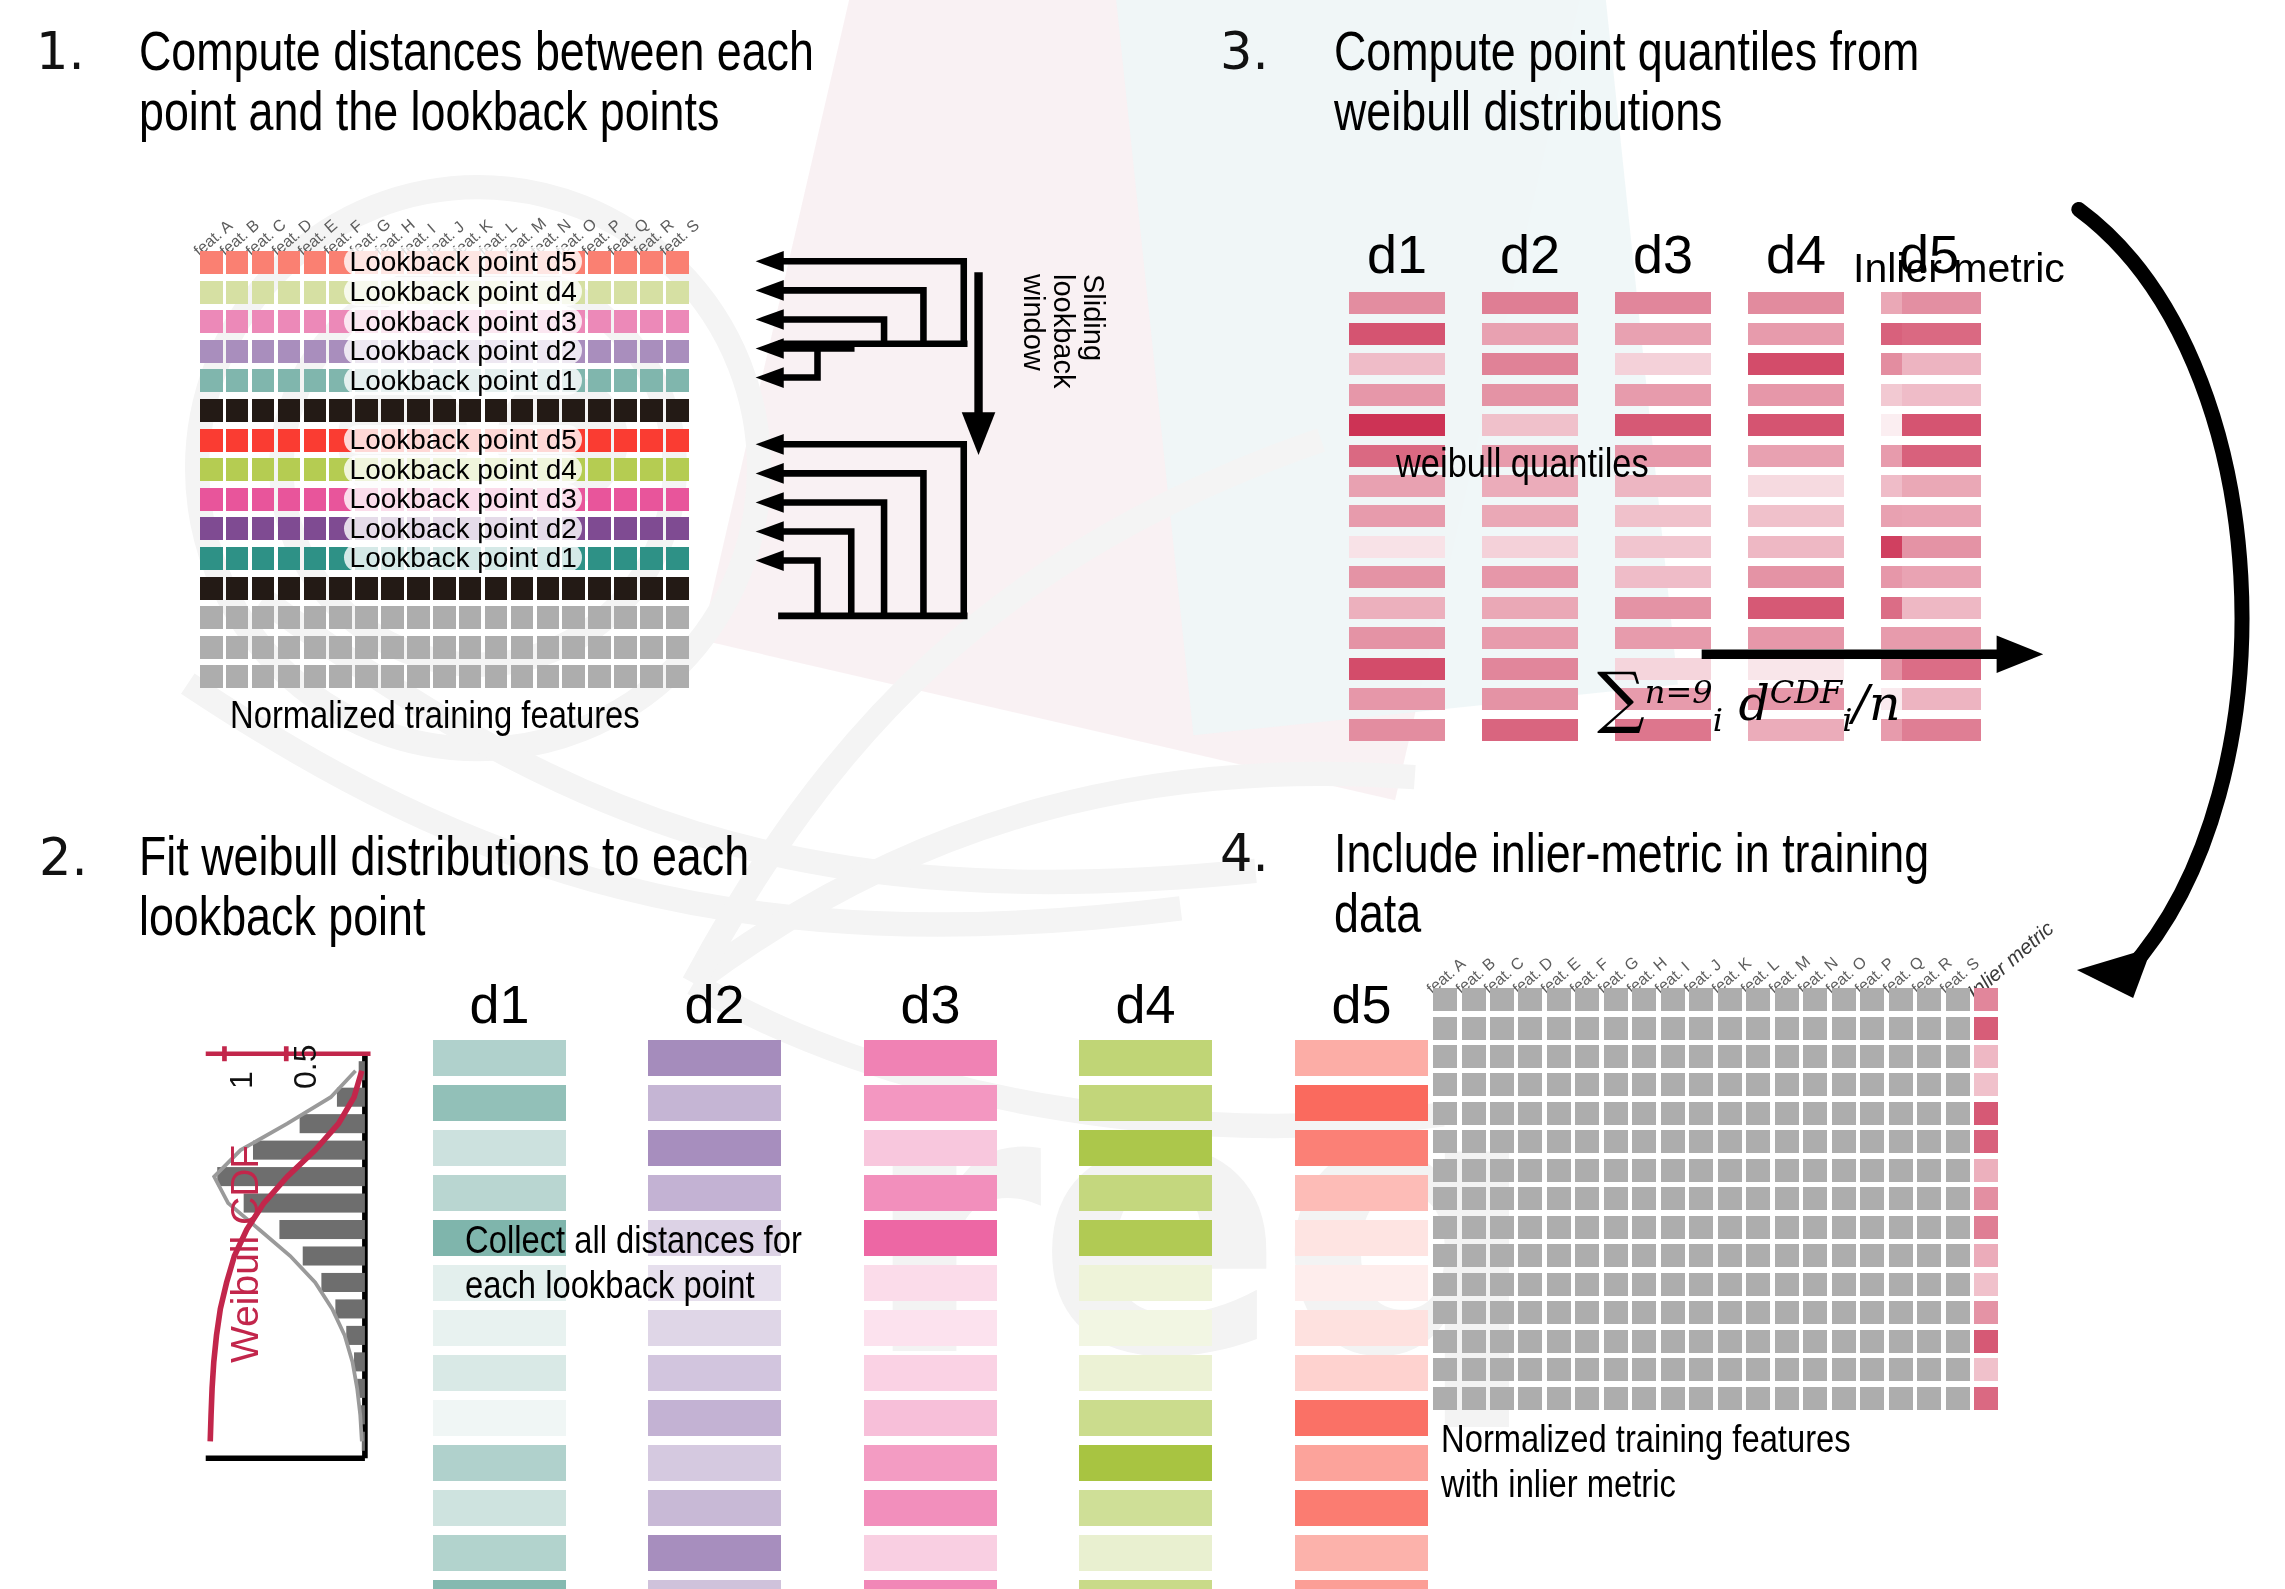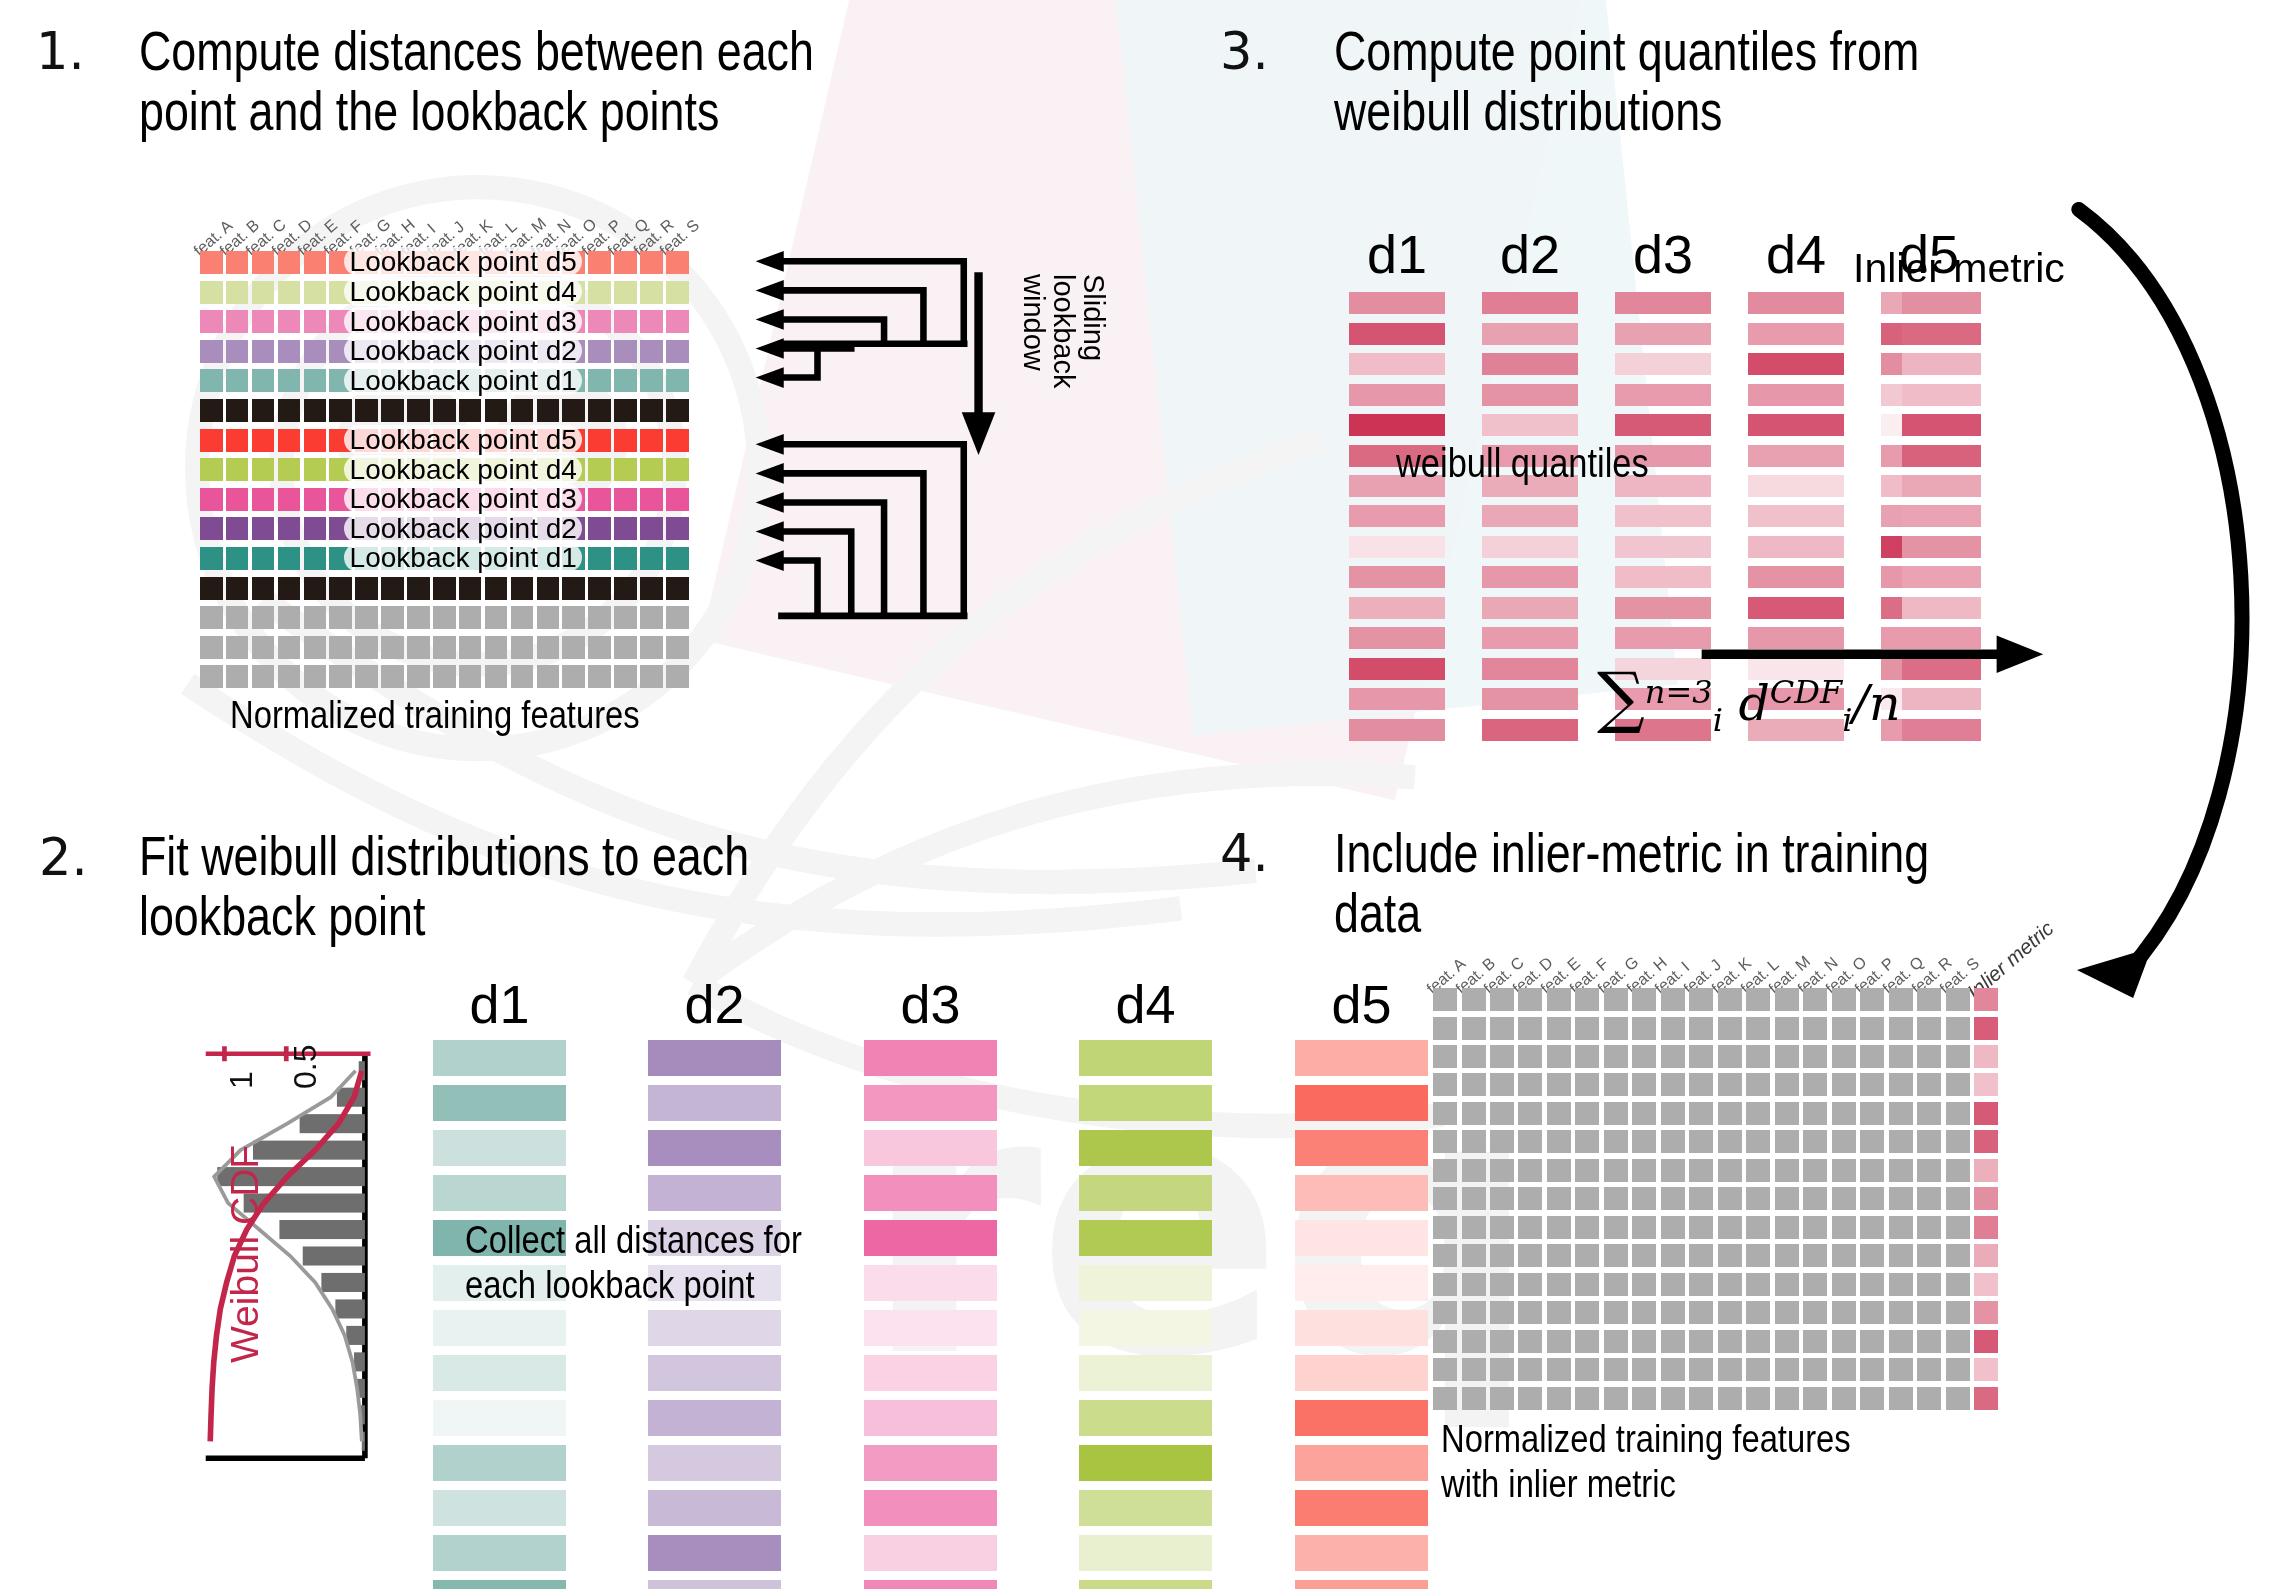--- a/index.html
+++ b/index.html
@@ -780,21 +780,21 @@
         <div style="position: absolute; left: 1902px; top: 719px; width: 79px; height: 21.5px; background: rgb(223, 126, 148);"></div>
       </div>
     <div class="inlier-label" style="left:1853px; top:245px;">Inlier metric</div>
     <div class="caption" style="left:1396px; top:440px; width:394px; font-size:41px;">weibull quantiles</div>
 
     <svg style="left:1701px; top:630px;" width="356" height="56" viewBox="0 0 380 60">
       <line x1="0" y1="26" x2="320" y2="26" stroke="#000" stroke-width="10"></line>
       <polygon points="316,6 316,46 366,26" fill="#000"></polygon>
     </svg>
     <div class="formula" style="left:1597px; top:673px;">
-      <span class="big">∑</span><span class="up">n=3</span><span class="dn">i</span>&nbsp;<span>d</span><span class="up">CDF</span><span class="dn">i</span><span>/n</span>
+      <span class="big">∑</span><span class="up">n=9</span><span class="dn">i</span>&nbsp;<span>d</span><span class="up">CDF</span><span class="dn">i</span><span>/n</span>
     </div>
   </div>
 
   <div class="step">
     <div class="step-num" style="left:1220px; top:828px;">4.</div>
     <div class="step-title" style="left:1334px; top:823px; width:974px;">Include inlier-metric in training
 data</div>
 
     <div id="p4-collabels">
         <div class="collabel" style="left: 1435px; top: 980px;">feat. A</div>

